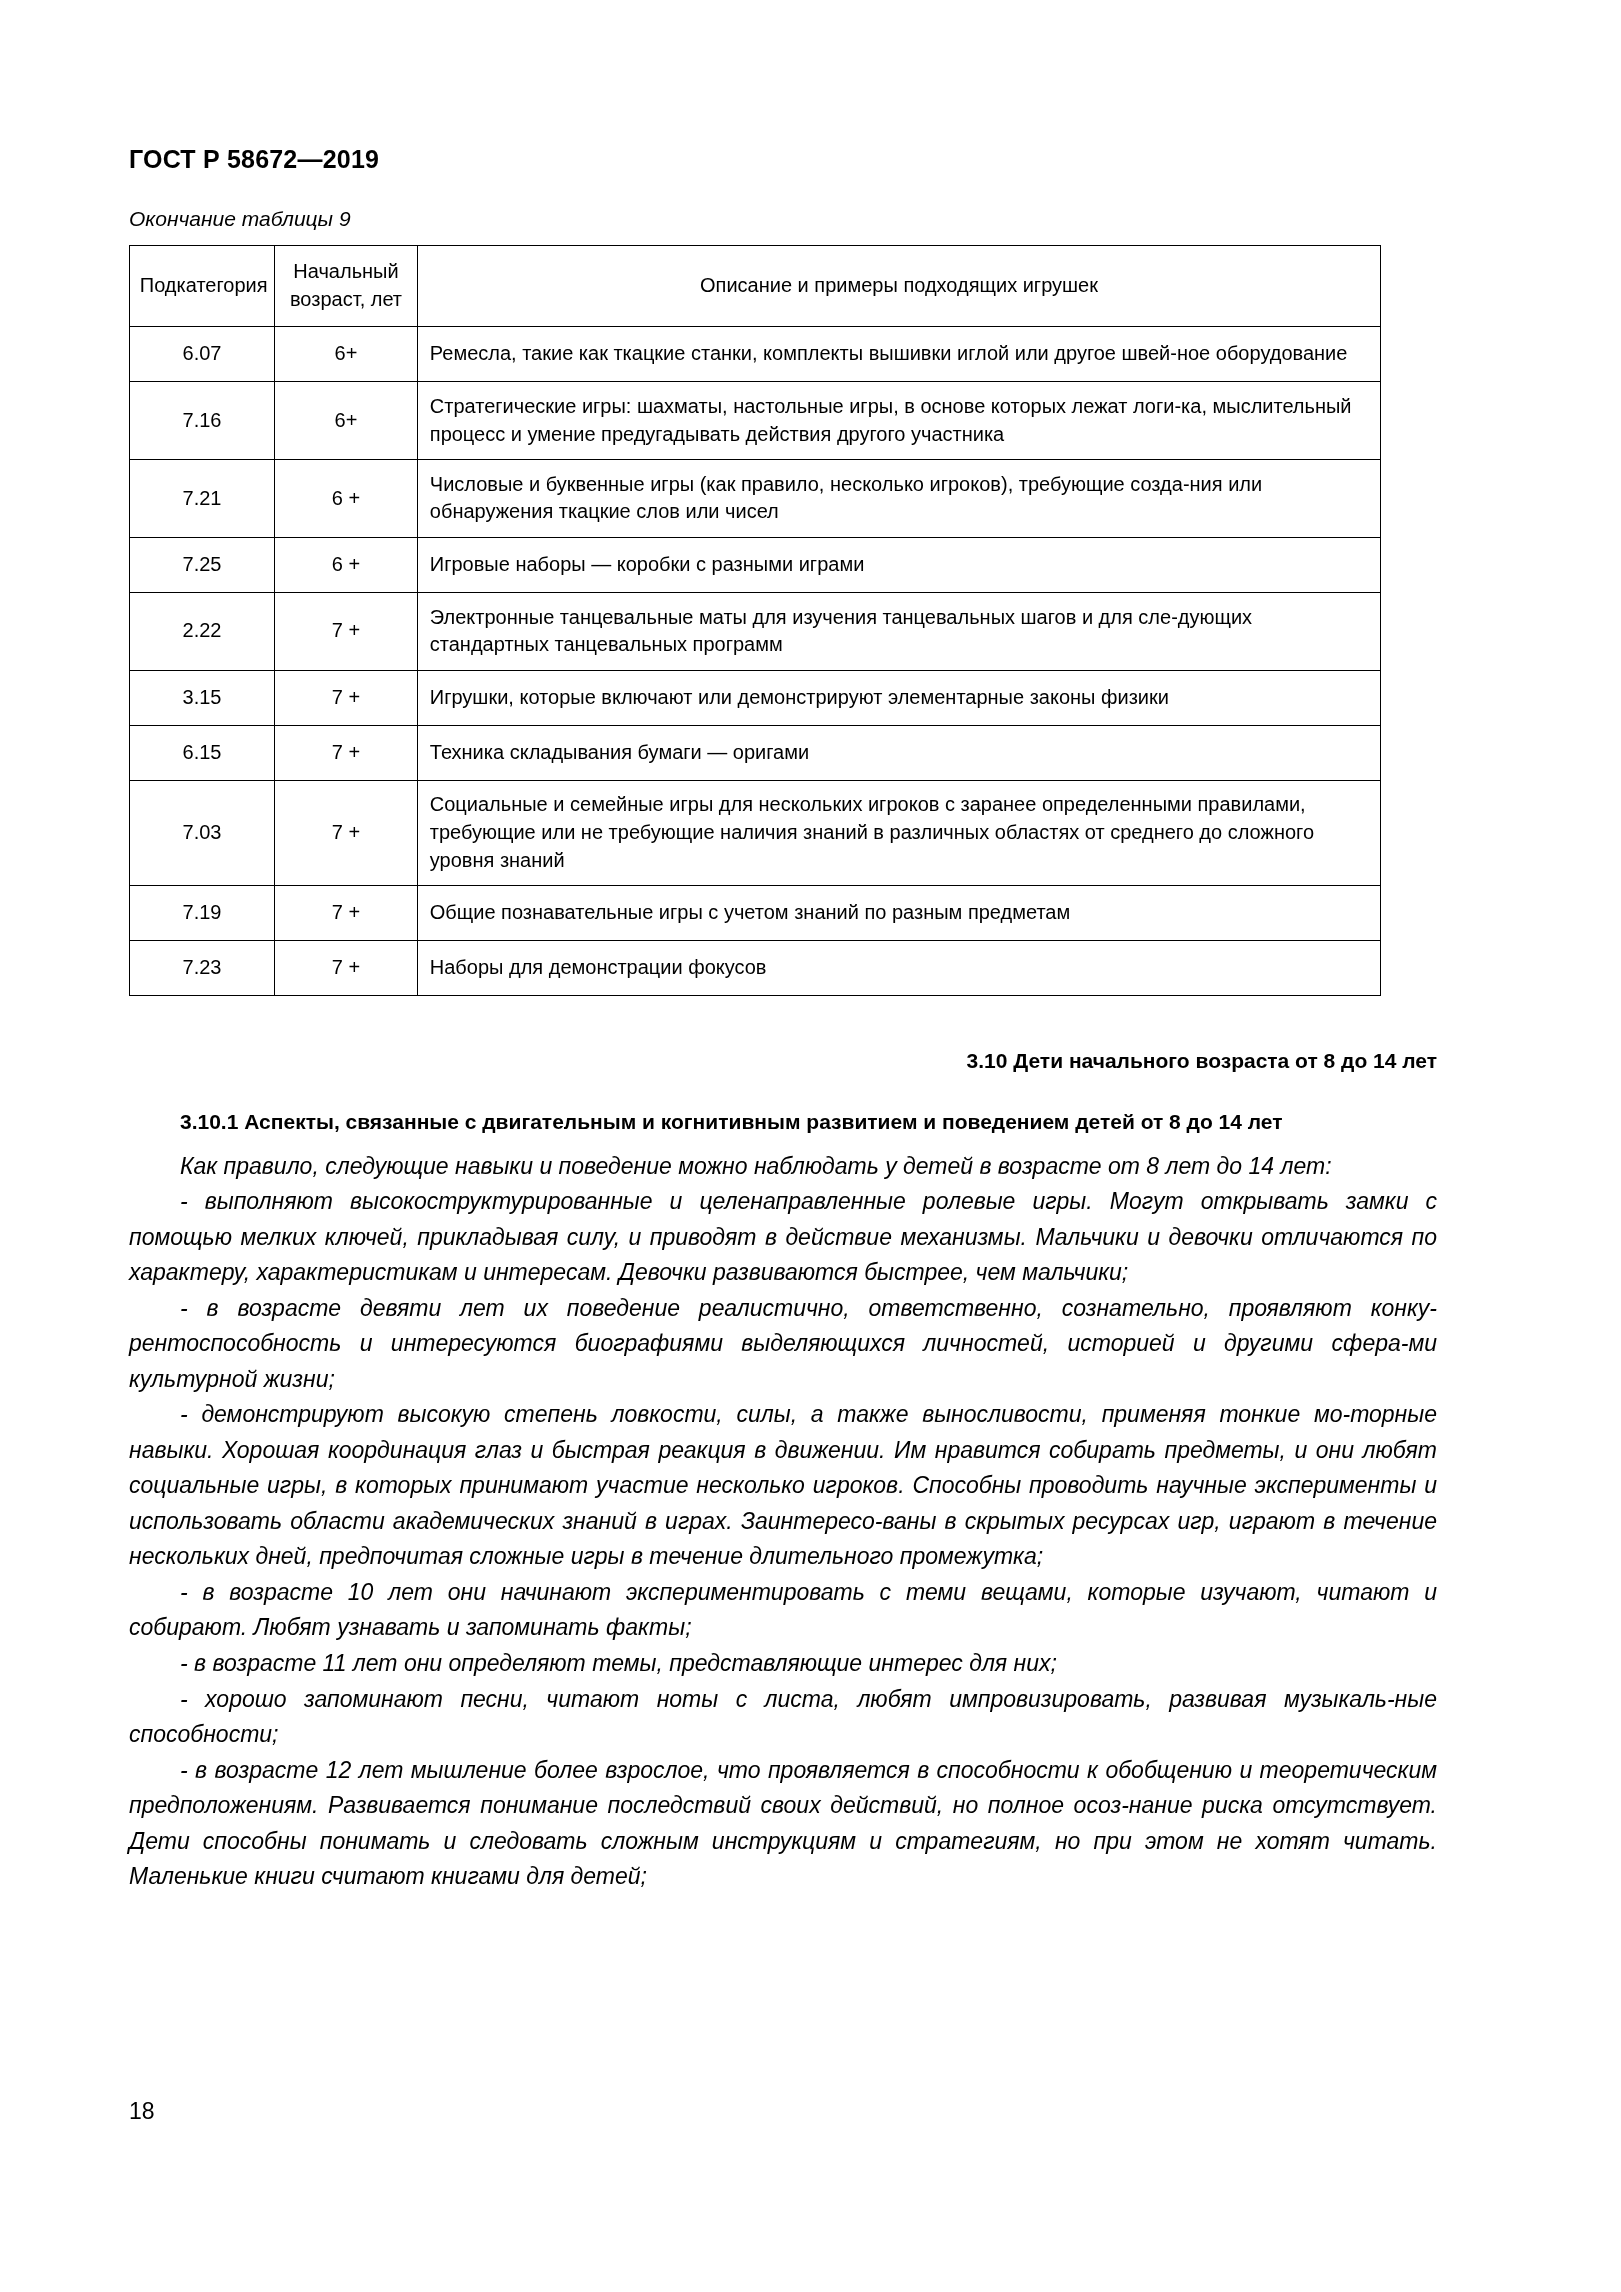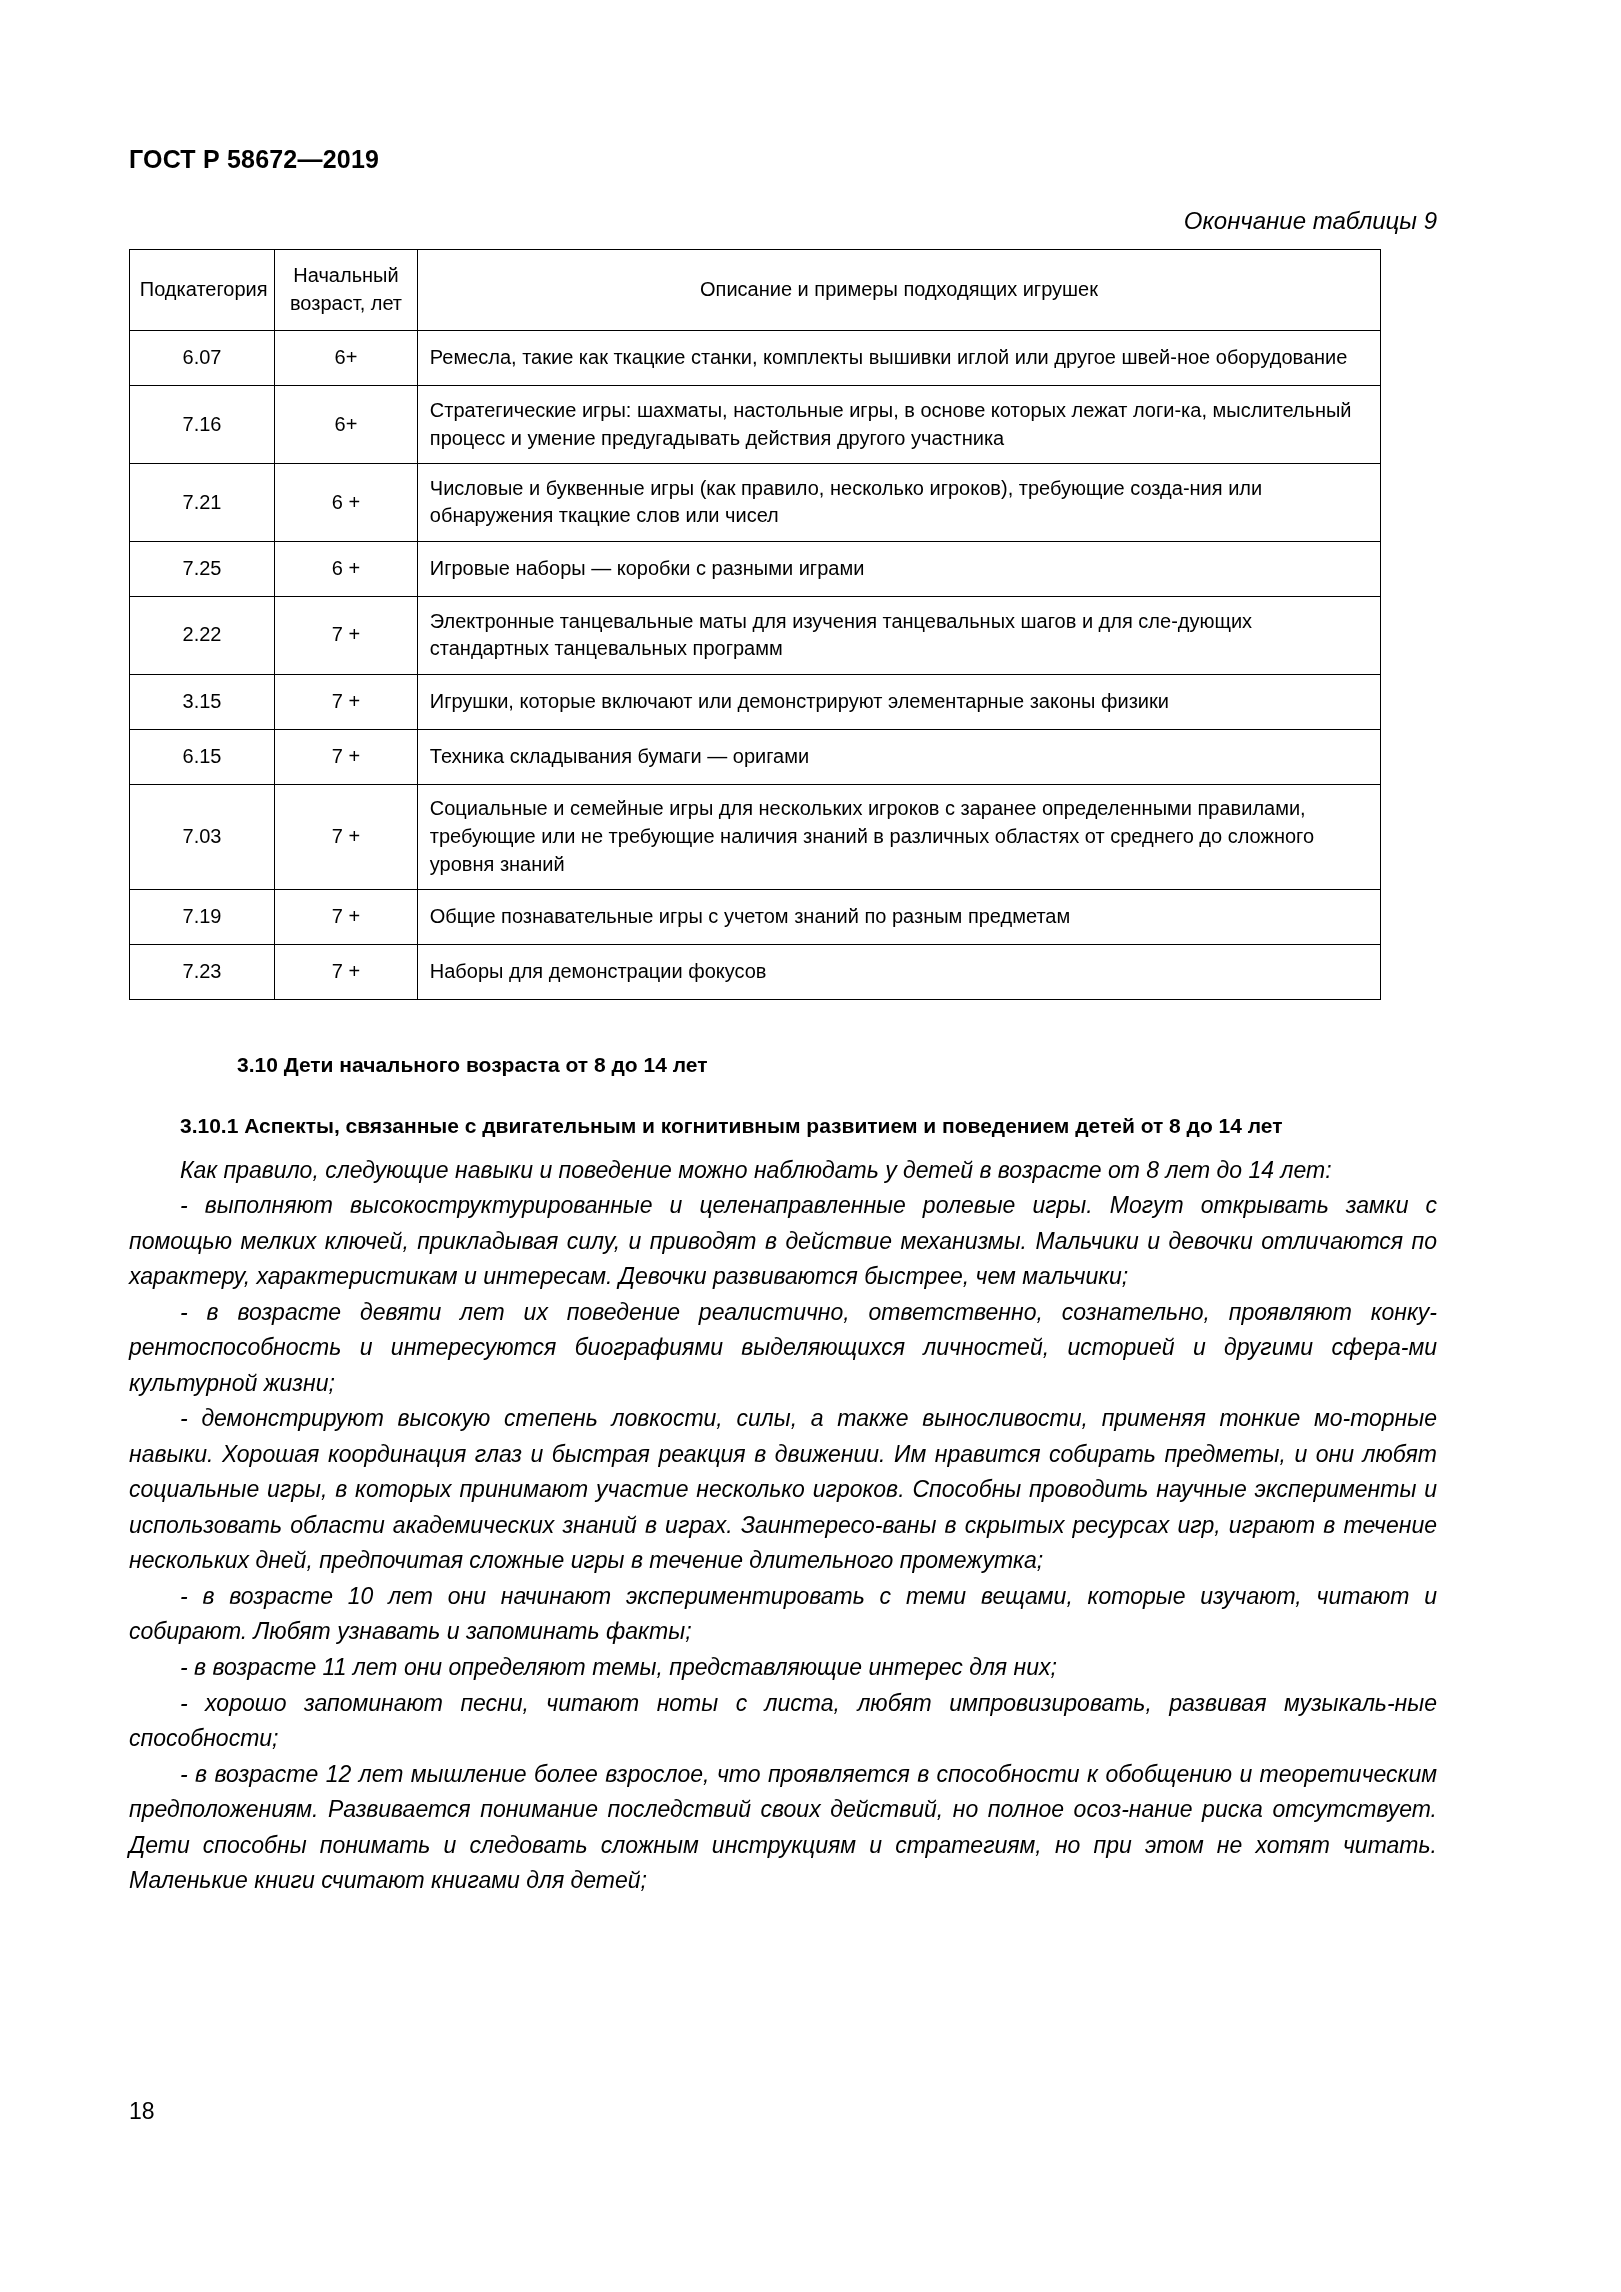--- a/index.html
+++ b/index.html
@@ -33,25 +33,24 @@
     font-size: 25px;
     font-weight: bold;
     letter-spacing: 0.2px;
     margin-top: 145px;
     margin-left: -57px;
     white-space: nowrap;
   }
 
   
   .table-caption {
-    font-size: 24px;
+    font-size: 21px;
     font-style: italic;
     margin-top: 33px;
     margin-left: -57px;
-    text-align: right;
   }
 
   
   .toy-table {
     border-collapse: collapse;
     width: 1251px;
     margin-left: -57px;
     margin-top: 13.7px;
     table-layout: fixed;
   }
@@ -86,20 +85,21 @@
   .toy-table tbody tr td {
     height: 55px;
   }
 
   
   .heading {
     font-size: 21px;
     font-weight: bold;
     line-height: 1.52;
     margin: 0;
+    text-align: right;
   }
   .heading-1 {
     margin-top: 49px;
     text-indent: 51px;
   }
   .heading-2 {
     margin-top: 29px;
     text-indent: 51px;
     margin-left: -57px;
     width: 1308px;

